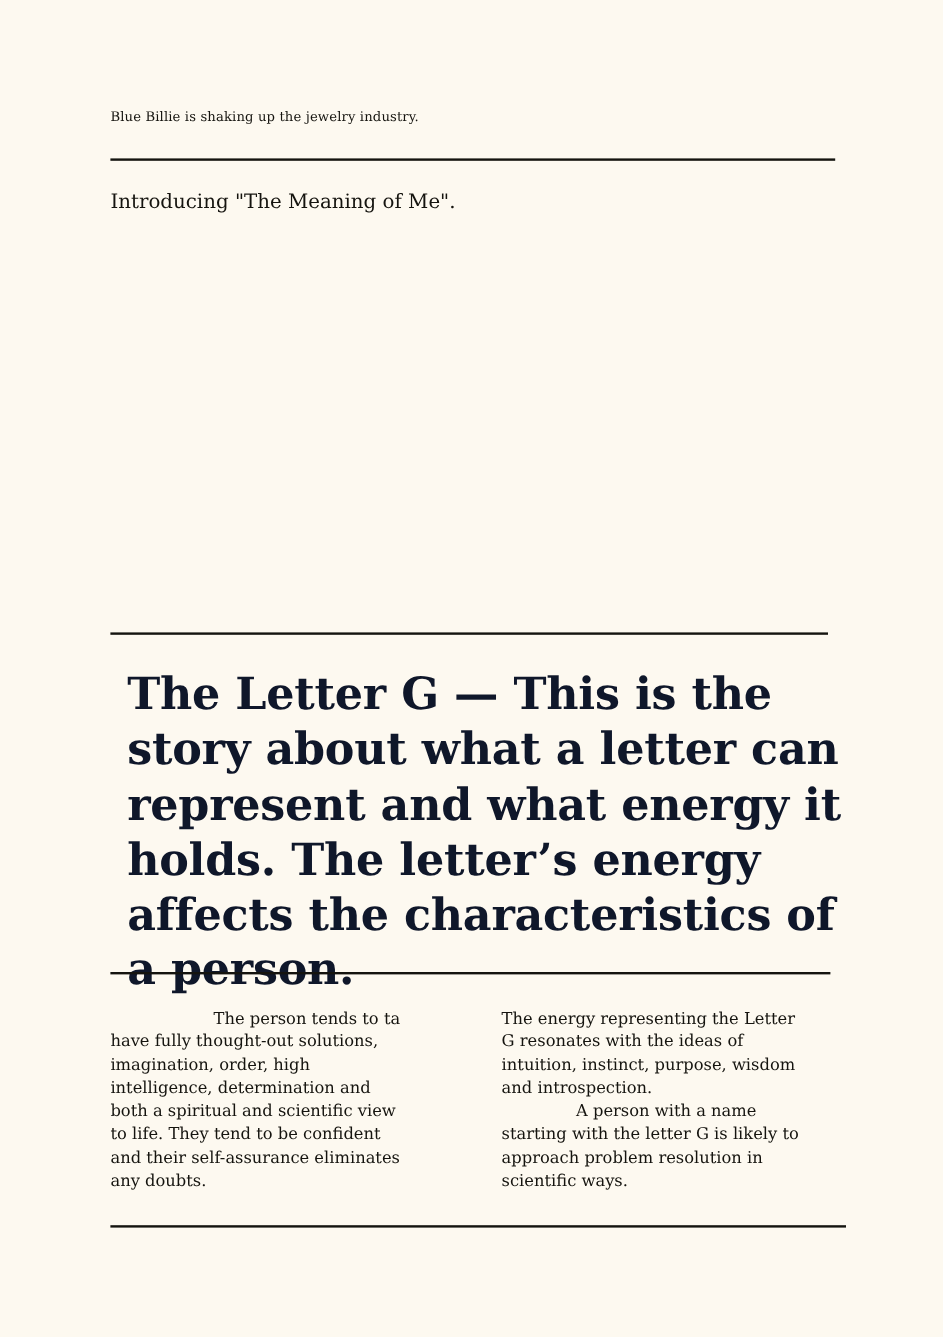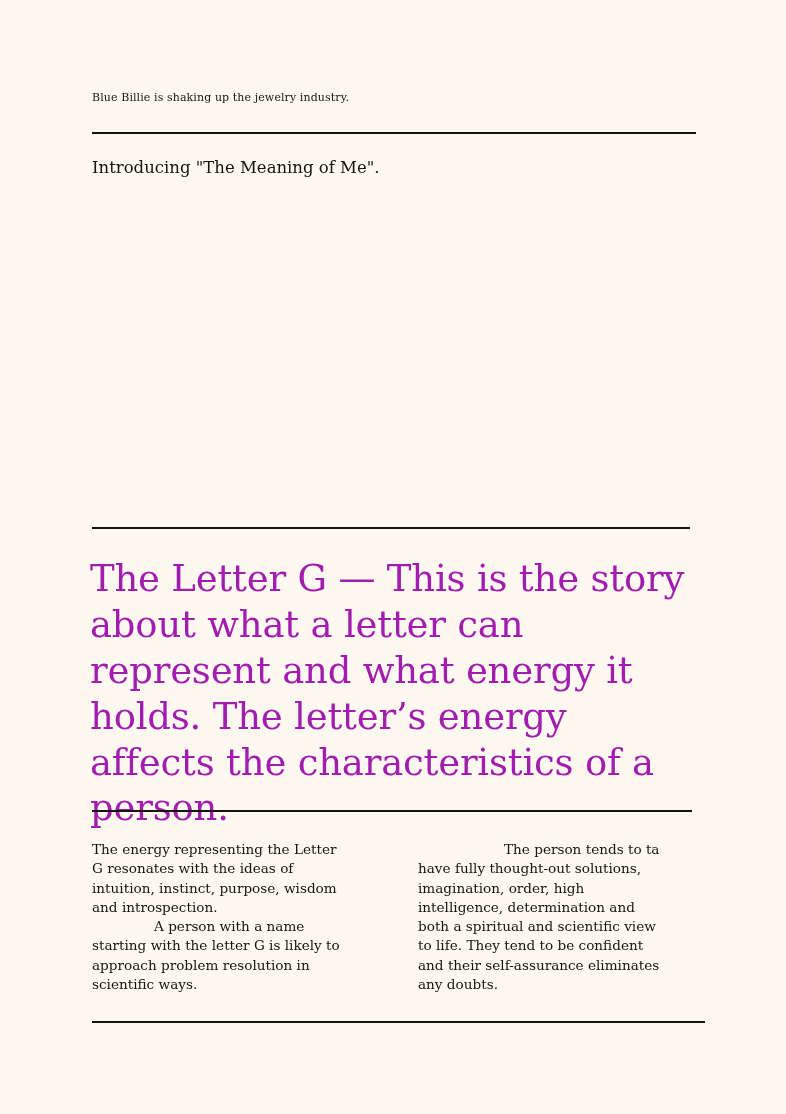--- a/index.html
+++ b/index.html
@@ -68,28 +68,28 @@
     left: 92px;
     top: 156px;
     font-size: 16.5px;
     line-height: 1.4;
     color: #15140f;
   }
 
   
   .headline {
     position: absolute;
-    left: 90px;
+    left: 106px;
     top: 556px;
     width: 610px;
     font-size: 37px;
     line-height: 1.24;
-    font-weight: 400;
+    font-weight: 700;
     letter-spacing: -0.2px;
-    color: #a21caf;
+    color: #0f172a;
     margin: 0;
   }
 
   
   .columns {
     position: absolute;
     left: 92px;
     top: 840px;
     width: 602px;
     display: flex;
@@ -122,24 +122,24 @@
 
   <div class="intro">Introducing "The Meaning of Me".</div>
 
   <div class="rule rule-mid"></div>
 
   <h1 class="headline">The Letter G — This is the story about what a letter can represent and what energy it holds. The letter’s energy affects the characteristics of a person.</h1>
 
   <div class="rule rule-under-head"></div>
 
   <div class="columns">
+    <div class="col col-right">
+      <p>The person tends to ta have fully thought-out solutions, imagination, order, high intelligence, determination and both a spiritual and scientific view to life. They tend to be confident and their self-assurance eliminates any doubts.</p>
+    </div>
     <div class="col col-left">
       <p>The energy representing the Letter G resonates with the ideas of intuition, instinct, purpose, wisdom and introspection.</p>
       <p>A person with a name starting with the letter G is likely to approach problem resolution in scientific ways.</p>
-    </div>
-    <div class="col col-right">
-      <p>The person tends to ta have fully thought-out solutions, imagination, order, high intelligence, determination and both a spiritual and scientific view to life. They tend to be confident and their self-assurance eliminates any doubts.</p>
     </div>
   </div>
 
   <div class="rule rule-bottom"></div>
 
 </div>
 
 </body></html>

